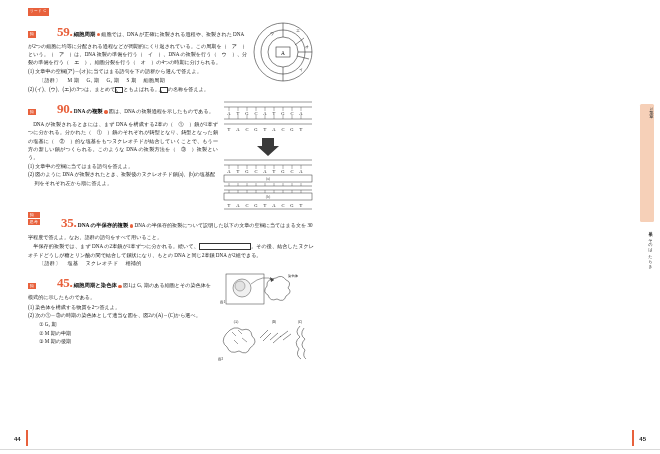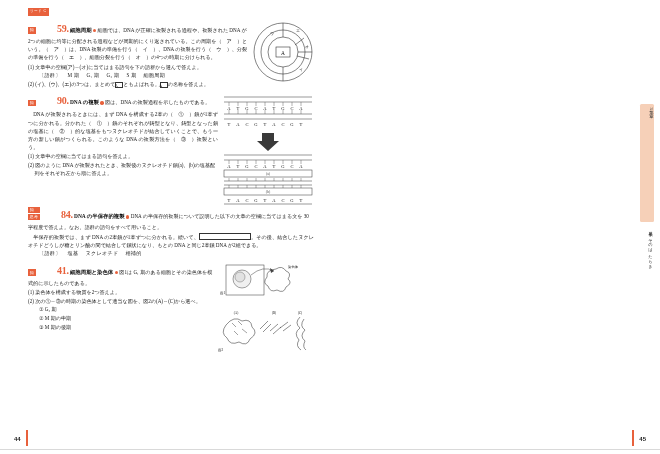--- a/index.html
+++ b/index.html
@@ -62,21 +62,21 @@
     font-family: "Liberation Sans", sans-serif;
   }
 
   .qhead {
     margin-top: 5px;
     margin-bottom: 1px;
     text-indent: 0;
   }
   .qnum {
     color: #e8613c;
-    font-size: 10px;
+    font-size: 13px;
     font-weight: bold;
     letter-spacing: -.2px;
     margin: 0 1.2px 0 1.2px;
     padding-left: 20px;
   }
   .qtitle {
     font-weight: bold;
     font-size: 5.4px;
     color: #111;
   }
@@ -360,21 +360,21 @@
         <p class="para indent1">DNA が複製されるときには、まず DNA を構成する2本の（　①　）鎖が1本ずつに分かれる。分かれた（　①　）鎖のそれぞれが鋳型となり、鋳型となった鎖の塩基に（　②　）的な塩基をもつヌクレオチドが結合していくことで、もう一方の新しい鎖がつくられる。このような DNA の複製方法を（　③　）複製という。</p>
         <div class="sub sub-ind">(1) 文章中の空欄に当てはまる語句を答えよ。</div>
         <div class="sub sub-ind">(2) 図のように DNA が複製されたとき、複製後のヌクレオチド鎖(a)、(b)の塩基配列をそれぞれ左から順に答えよ。</div>
       </div>
 
       <div style="margin-top:4px; clear:both;">
         <div class="qhead">
           <span class="chip-stack">
             <span class="chip">知</span>
             <span class="chip">思考</span>
-          </span><span class="qnum">84.</span><span class="qtitle">DNA の半保存的複製</span><span class="dot-red"></span>
+          </span><span class="qnum">35.</span><span class="qtitle">DNA の半保存的複製</span><span class="dot-red"></span>
           <span class="qbody">DNA の半保存的複製について説明した以下の文章の空欄に当てはまる文を 30 字程度で答えよ。なお、語群の語句をすべて用いること。</span>
         </div>
         <p class="para indent1">
           <span>半保存的複製では、まず DNA の2本鎖が1本ずつに分かれる。続いて、</span><span class="blank-long"></span><span>。その後、結合したヌクレオチドどうしが糖とリン酸の間で結合して鎖状になり、もとの DNA と同じ2本鎖 DNA が2組できる。</span>
         </p>
         <div class="sub gogun">
           <span>〔語群〕</span><span class="gap"></span><span>塩基</span><span class="gap"></span><span>ヌクレオチド</span><span class="gap"></span><span>相補的</span>
         </div>
       </div>
 
@@ -414,21 +414,21 @@
             <g transform="translate(76,52)">
               <path d="M6 2 q-6 6 0 11 q-7 5 -1 12 q-4 6 2 10" fill="none" stroke="#333" stroke-width=".55"></path>
               <path d="M10 4 q-5 7 1 11 q-6 6 0 11 q-3 6 1 9" fill="none" stroke="#333" stroke-width=".55"></path>
               <text x="6" y="-1" font-size="3.2" fill="#111" text-anchor="middle" font-family="Liberation Serif, serif">(C)</text>
             </g>
             <text x="0" y="88" font-size="3.4" fill="#111" font-family="Liberation Serif, serif">図2</text>
           </svg>
         </div>
 
         <div class="qhead">
-          <span class="chip">知</span><span class="qnum">41.</span><span class="qtitle">細胞周期と染色体</span><span class="dot-red"></span>
+          <span class="chip">知</span><span class="qnum">45.</span><span class="qtitle">細胞周期と染色体</span><span class="dot-red"></span>
           <span class="qbody">図1は G₁ 期のある細胞とその染色体を模式的に示したものである。</span>
         </div>
         <div class="sub sub-ind">(1) 染色体を構成する物質を2つ答えよ。</div>
         <div class="sub sub-ind">(2) 次の①～③の時期の染色体として適当な図を、図2の(A)～(C)から選べ。</div>
         <div class="sub choices">①  G₂ 期</div>
         <div class="sub choices">②  M 期の中期</div>
         <div class="sub choices">③  M 期の後期</div>
       </div>
 
     </div>

